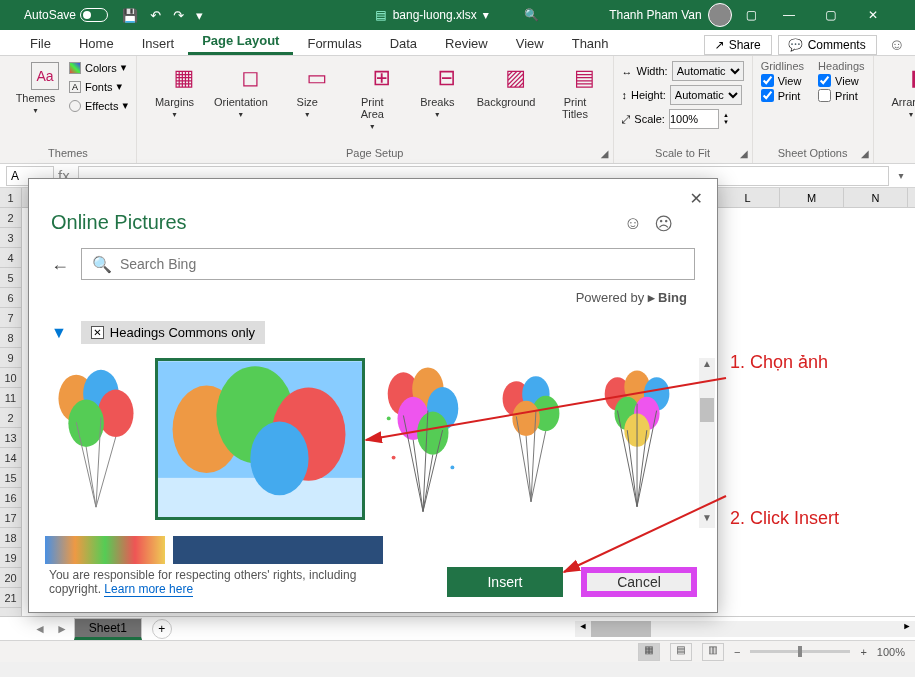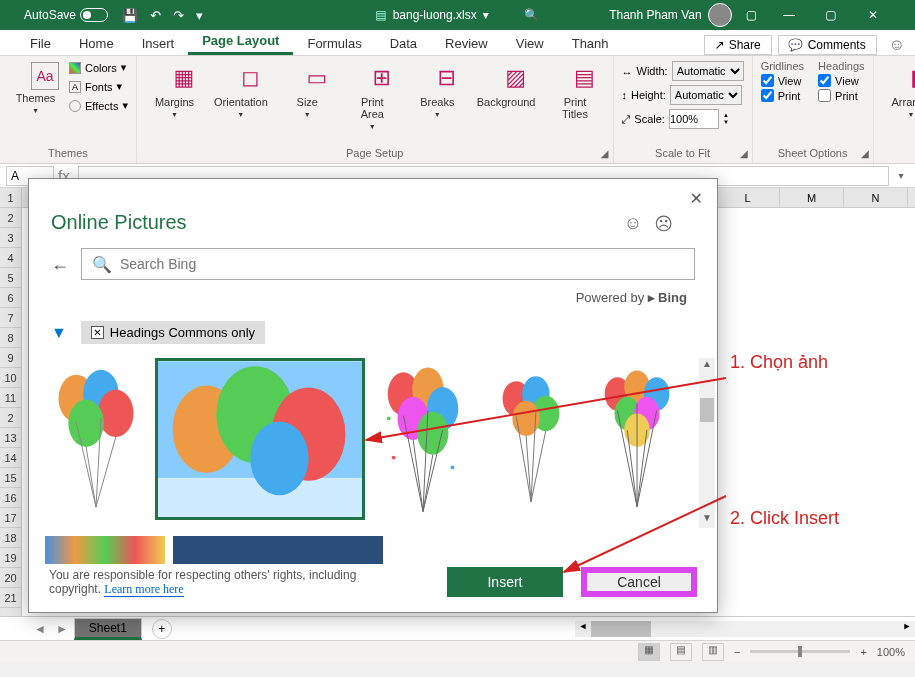--- a/index.html
+++ b/index.html
@@ -72,21 +72,21 @@
 .dialog .results { display: flex; gap: 8px; padding: 0 10px 0 16px; height: 172px; overflow: hidden; position: relative; }
 .dialog .thumb { border: 1px solid transparent; position: relative; flex-shrink: 0; }
 .dialog .thumb.first { width: 102px; height: 160px; }
 .dialog .thumb.sel { border: 3px solid #217346; width: 210px; height: 162px; }
 .dialog .thumb.med { width: 100px; height: 160px; }
 .dialog .results-scroll { position: absolute; right: 2px; top: 0; width: 16px; height: 170px; background: #f0f0f0; }
 .dialog .results-scroll .arrow { height: 16px; text-align: center; font-size: 10px; color: #666; }
 .dialog .results-scroll .sthumb { position: absolute; top: 40px; width: 14px; left: 1px; height: 24px; background: #c0c0c0; }
 .dialog .bottomrow { position: absolute; bottom: 0; left: 0; right: 0; height: 60px; display: flex; align-items: center; padding: 0 20px; border-top: 0; }
 .dialog .disclaimer { font-size: 12px; color: #555; max-width: 360px; }
-.dialog .disclaimer a { color: #0066cc; border-bottom: 1px solid #0066cc; text-decoration: none; font-family: Liberation Serif, serif; }
+.dialog .disclaimer a { color: #0066cc; border-bottom: 1px solid #0066cc; text-decoration: none; }
 .dialog .dlg-btns { margin-left: auto; display: flex; gap: 18px; }
 .dialog .btn { width: 116px; height: 30px; font-size: 14px; display: flex; align-items: center; justify-content: center; }
 .dialog .btn.primary { background: #217346; color: #fff; }
 .dialog .btn.secondary { background: #eee; border: 6px solid #d946ef; color: #333; }
 .dialog .row2 { display: flex; gap: 8px; padding: 6px 26px 0 16px; }
 .dialog .row2 .mini { width: 120px; height: 28px; background: linear-gradient(90deg, #4a90e2, #e94, #5c5, #e55, #ec5); }
 
 
 .balloon-svg { width: 100%; height: 100%; }
 

